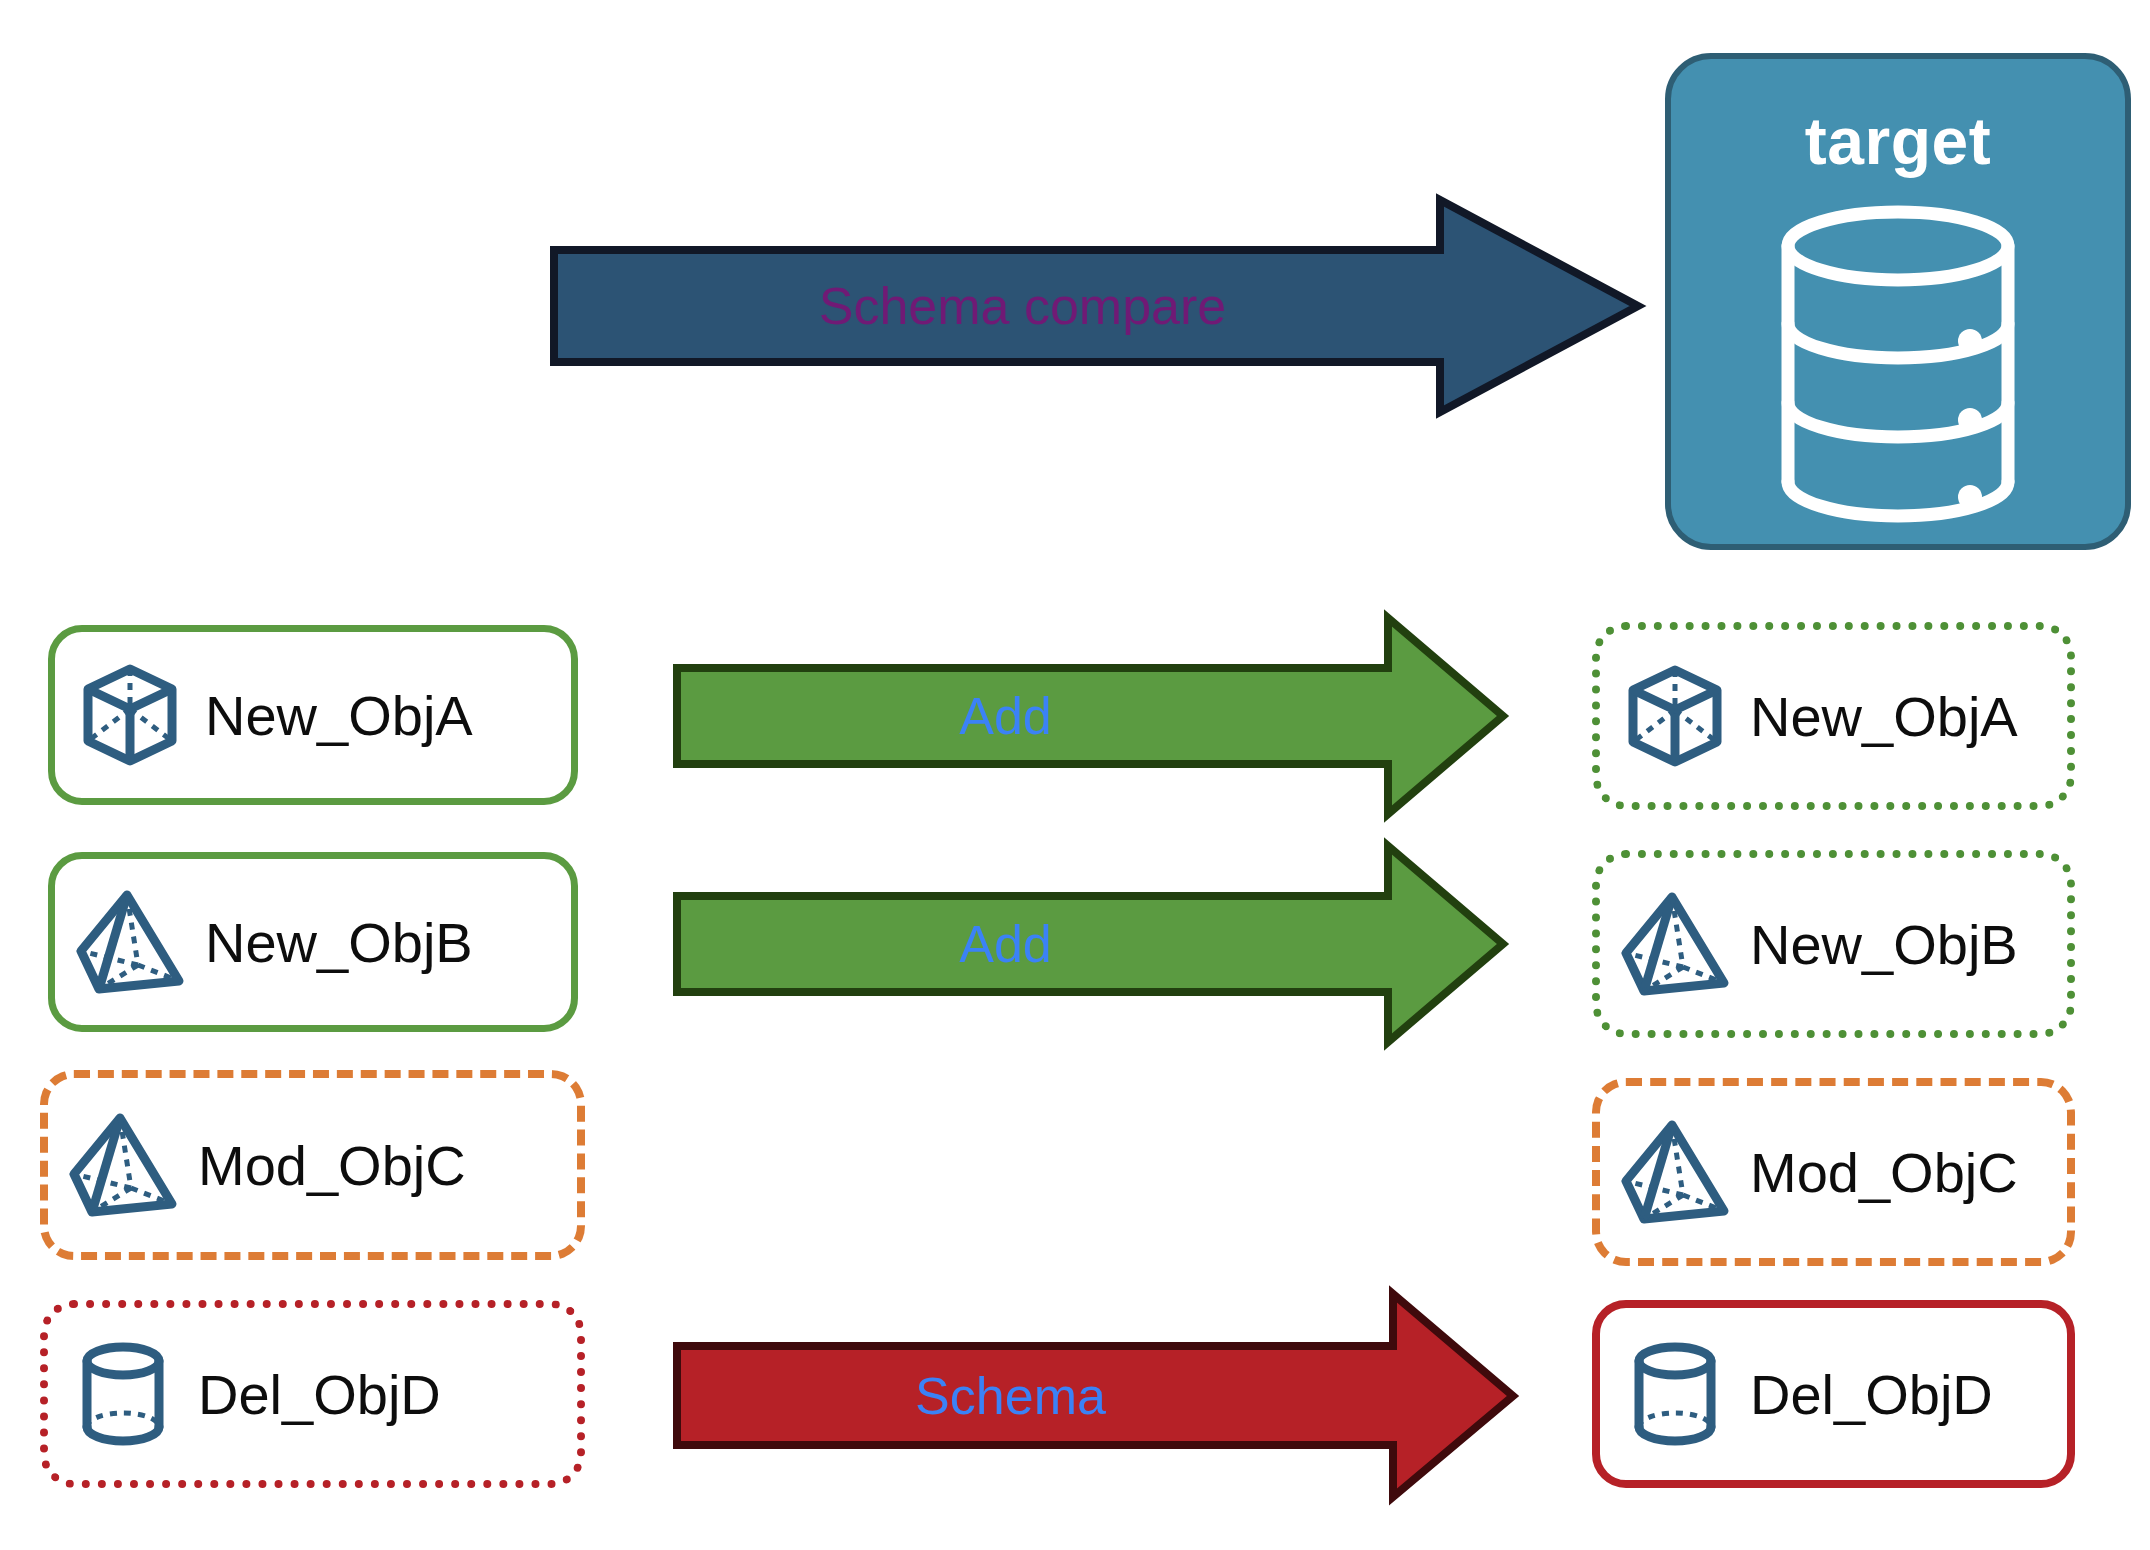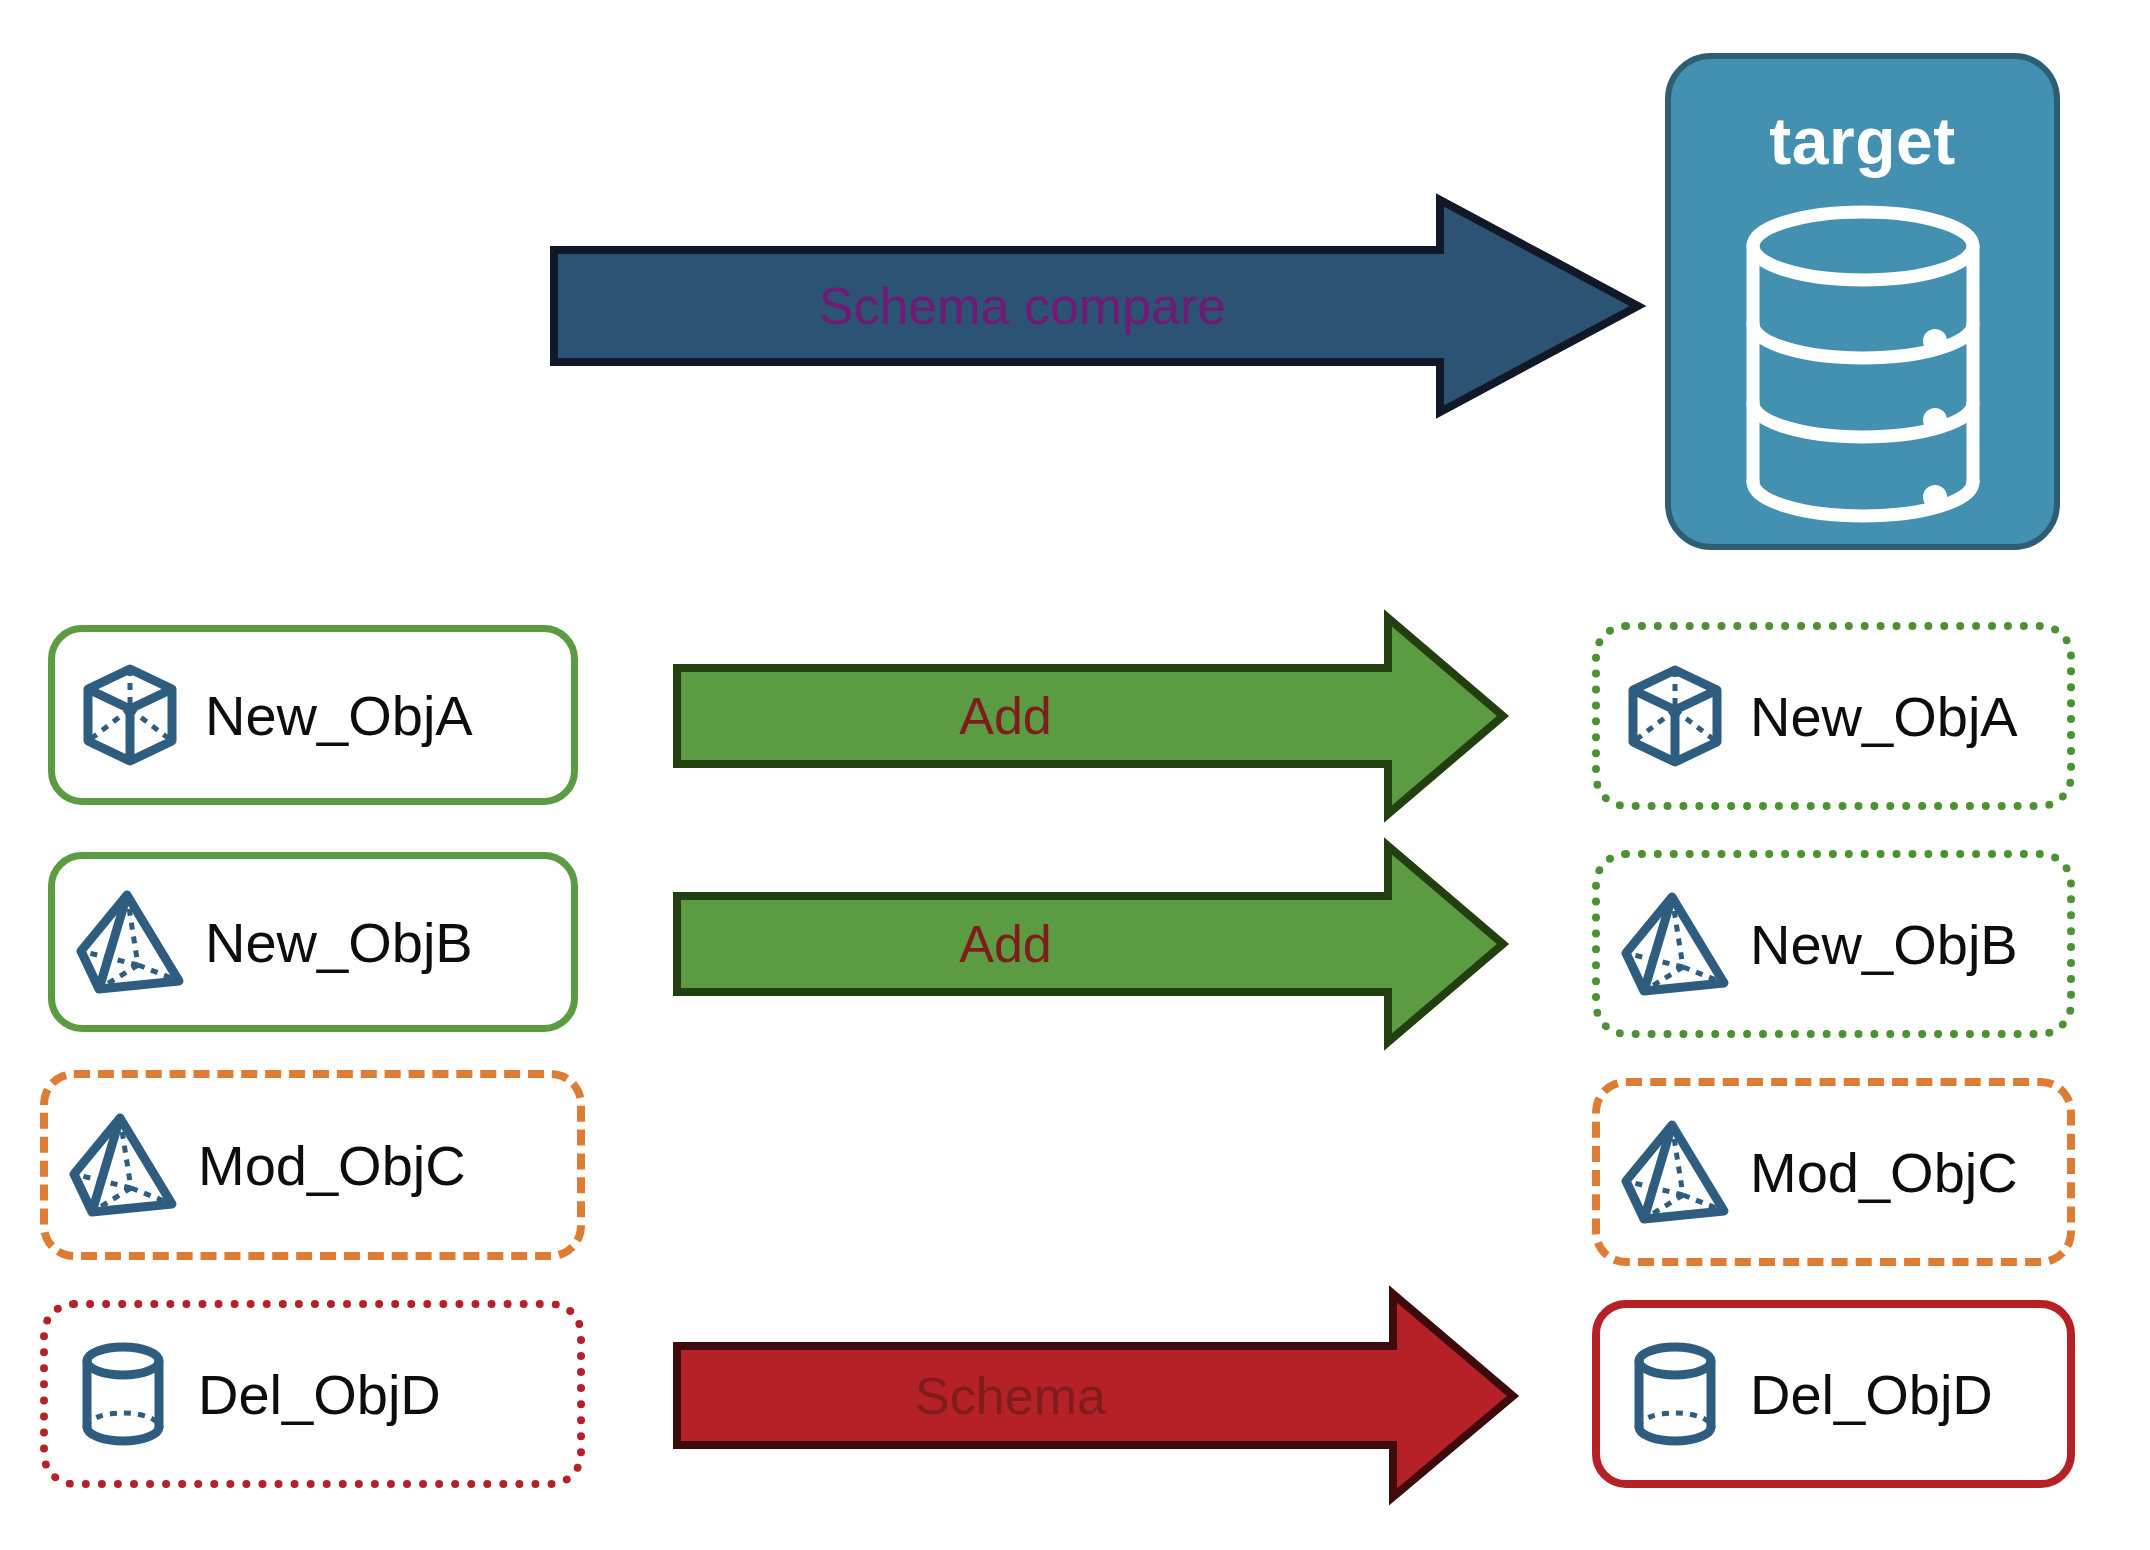--- a/index.html
+++ b/index.html
@@ -32,30 +32,30 @@
   .b-green-solid {border:7px solid #5B9B41;}
   .b-green-dot   {border:8px dotted #4E9036;}
   .b-orange-dash {border:8px dashed #DD7C35;}
   .b-red-dot     {border:8px dotted #B62127;}
   .b-red-solid   {border:8px solid #B62127;}
 
   
   .rowarrow{position:absolute;}
   .rowarrow .lbl{position:absolute;left:0;right:0;top:0;bottom:0;
                  display:flex;align-items:center;justify-content:center;
-                 color:#7f1d1d;font-size:52px;padding-right:170px;}
+                 color:#3b82f6;font-size:52px;padding-right:170px;}
   svg{display:block;overflow:visible;}
 </style>
 </head>
 <body>
 
 <div class="stage">
 
 
-  <div class="endpoint" style="left:1665px;top:53px;width:395px;height:497px;padding-left:48px;">
+  <div class="endpoint" style="left:1665px;top:53px;width:466px;height:497px;padding-left:48px;">
     <div class="cap">target</div>
     <div class="glyph">
       <svg width="240" height="320" viewBox="0 0 240 320">
         <g fill="none" stroke="#ffffff" stroke-width="13" stroke-linecap="round">
           <ellipse cx="120" cy="42" rx="110" ry="34"></ellipse>
           <path d="M10 42 L10 278"></path>
           <path d="M230 42 L230 278"></path>
           <path d="M10 278 A110 34 0 0 0 230 278"></path>
           <path d="M10 120 A110 34 0 0 0 230 120"></path>
           <path d="M10 199 A110 34 0 0 0 230 199"></path>

